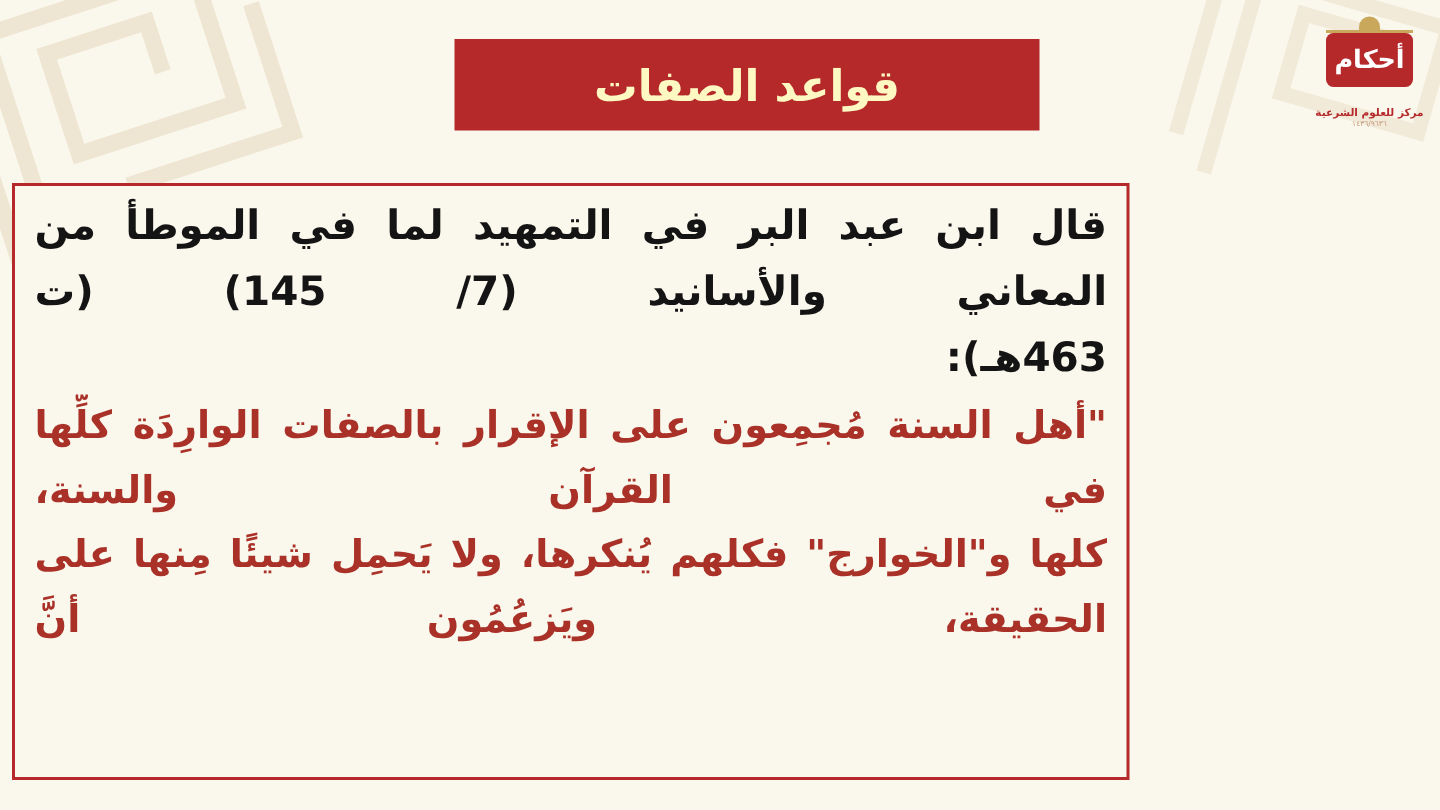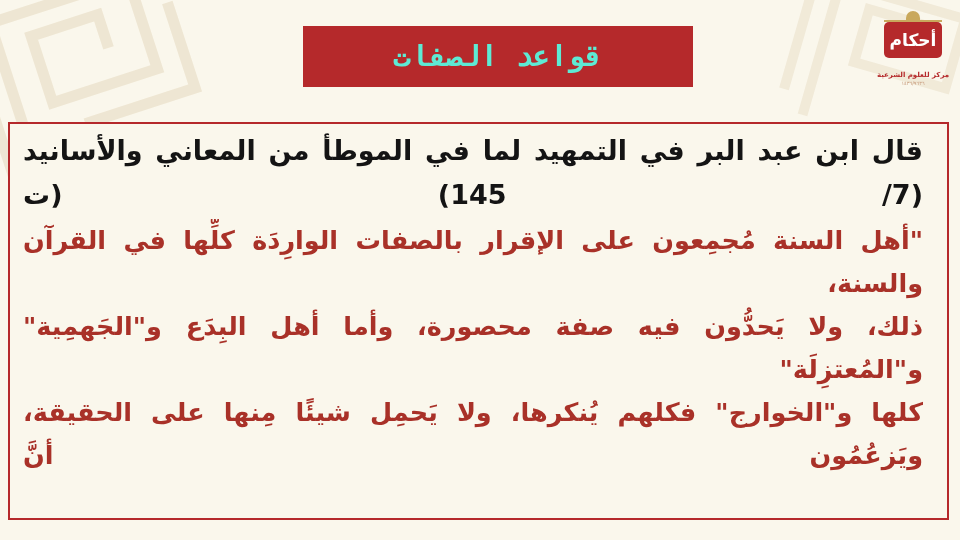--- a/index.html
+++ b/index.html
@@ -11,40 +11,40 @@
   
   .corner-pattern{position:absolute;pointer-events:none;z-index:0;}
   .corner-pattern.tl{left:-48px;top:-55px;}
   .corner-pattern.tr{right:-35px;top:-50px;}
   
   .banner{
     position:absolute;left:303px;top:26px;width:390px;height:61px;
     background:#B5292B;display:flex;align-items:center;justify-content:center;
     z-index:2;
   }
-  .banner-title{color:#5eead4;font-size:29px;font-weight:bold;font-family:Liberation Mono, monospace;}
+  .banner-title{color:#fef9c3;font-size:29px;font-weight:bold;}
   
   .logo{position:absolute;top:10px;right:8px;width:78px;text-align:center;z-index:3;}
   .logo-ornament{height:12px;position:relative;margin:0 10px;}
   .logo-ornament .bar{position:absolute;bottom:0;left:0;right:0;height:2px;background:#C9A85C;}
   .logo-ornament .dome{
     position:absolute;bottom:2px;left:50%;margin-left:-7px;width:14px;height:9px;
     background:#C9A85C;border-radius:7px 7px 0 0;
   }
   .logo-badge{
     margin:0 auto;width:58px;height:36px;background:#B5292B;border-radius:5px;
     color:#fff;font-size:17px;font-weight:bold;line-height:36px;
   }
   .logo-tagline{color:#B5292B;font-size:7px;font-weight:bold;margin-top:13px;letter-spacing:0;}
   .logo-sub{color:#C79A7B;font-size:5px;margin-top:1px;}
   
   .content-box{
-    position:absolute;left:8px;top:122px;width:941px;height:398px;
+    position:absolute;left:8px;top:122px;width:745px;height:398px;
     box-sizing:border-box;border:2px solid #B5292B;background:#FAF7EC;
-    padding:5px 24px 0 13px;direction:rtl;z-index:1;
+    padding:5px 13px 0 13px;direction:rtl;z-index:1;
   }
   .intro-line{
     color:#141414;font-weight:bold;font-size:27px;line-height:44px;
     text-align:justify;text-align-last:justify;overflow:hidden;
   }
   .intro-line.last{text-align:right;text-align-last:right;}
   .quote-lines{margin-top:2px;}
   .quote-line{
     color:#A93128;font-weight:bold;font-size:25.5px;line-height:43px;
     text-align:justify;text-align-last:justify;overflow:hidden;
@@ -77,19 +77,19 @@
       <span class="dome"></span>
   </div>
   <div class="logo-badge">أحكام</div>
   <div class="logo-tagline">مركز للعلوم الشرعية</div>
   <div class="logo-sub">١٤٣٦/٩٦٣٦</div>
 </div>
 
 <div class="content-box">
   <div>
       <div class="intro-line">قال ابن عبد البر في التمهيد لما في الموطأ من المعاني والأسانيد (7/ 145) (ت</div>
+      <div class="intro-line last">463هـ):</div>
     </div>
   <div class="quote-lines">
       <div class="quote-line">"أهل السنة مُجمِعون على الإقرار بالصفات الوارِدَة كلِّها في القرآن والسنة،</div>
-      <div class="quote-line">ذلك، ولا يَحدُّون فيه صفة محصورة، وأما أهل البِدَع و"الجَهمِية" و"المُعتزِلَة"</div>
       <div class="quote-line">كلها و"الخوارج" فكلهم يُنكرها، ولا يَحمِل شيئًا مِنها على الحقيقة، ويَزعُمُون أنَّ</div>
     </div>
 </div>
 
 </body></html>

